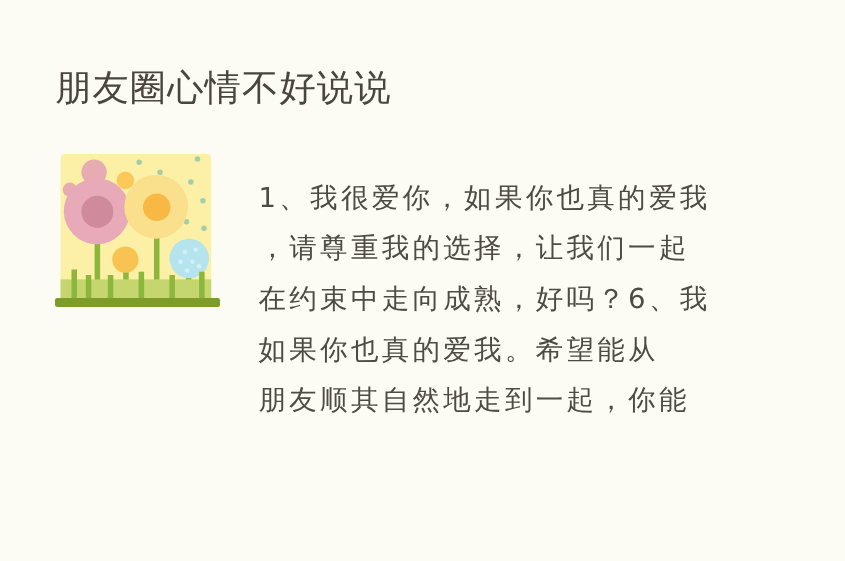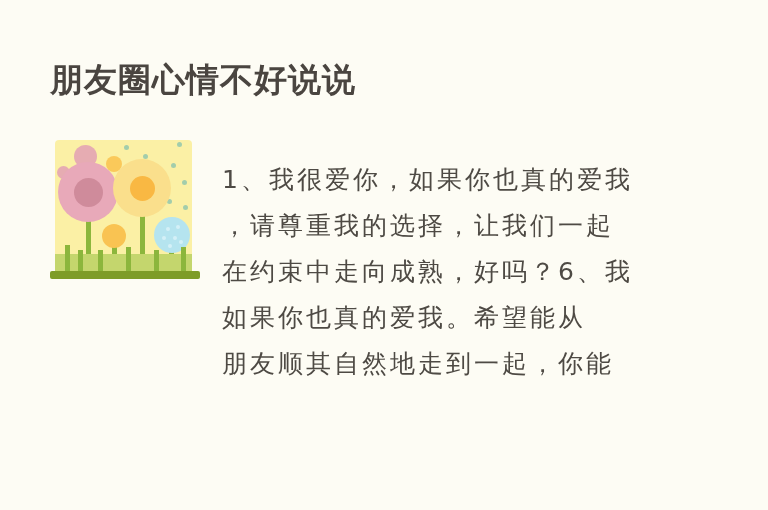--- a/index.html
+++ b/index.html
@@ -23,21 +23,21 @@
 
   
   .title {
     position: absolute;
     left: 50px;
     top: 58px;
     font-size: 33px;
     line-height: 44px;
     color: #4a4540;
     letter-spacing: 1px;
-    font-weight: 700;
+    font-weight: 400;
     white-space: nowrap;
   }
 
   
   .illustration {
     position: absolute;
     left: 50px;
     top: 137px;
     width: 150px;
     height: 155px;
@@ -144,20 +144,21 @@
     font-family: "DejaVu Sans", "Liberation Sans", sans-serif;
     font-size: 25px;
     line-height: 46px;
     color: #4e4a44;
     letter-spacing: 3px;
     text-align: justify;
   }
   .body-text .line {
     display: block;
     white-space: nowrap;
+    margin-left: 13px;
   }
 </style>
 </head>
 <body>
 
 <div class="page">
 
   <div class="title">朋友圈心情不好说说</div>
 
   <div class="illustration">

